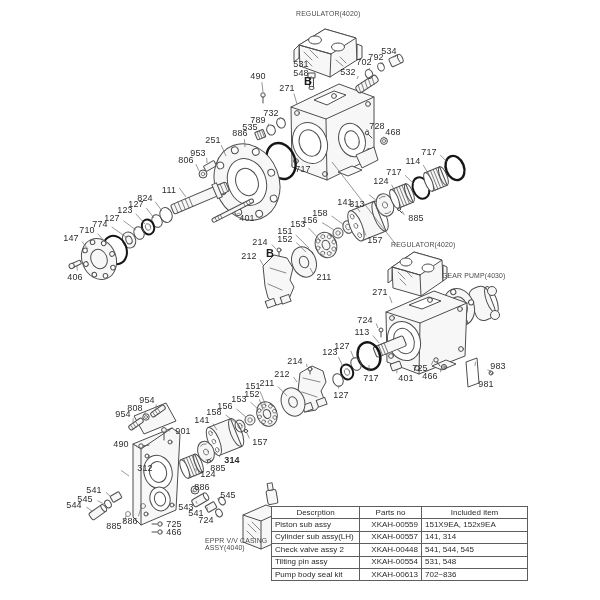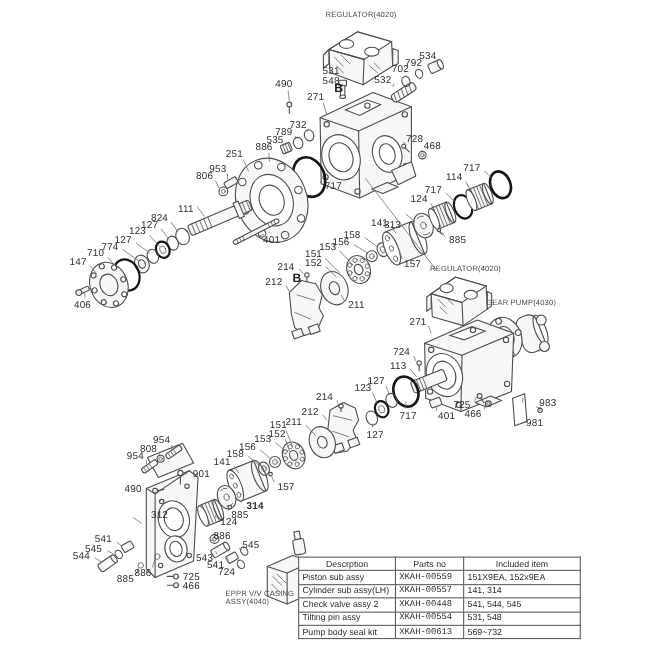--- a/index.html
+++ b/index.html
@@ -14,21 +14,21 @@
   .callout{position:absolute;transform:translate(-50%,-50%);font-size:9px;color:#2e2e2e;
            letter-spacing:.2px;white-space:nowrap;z-index:3;}
   .bmark{font-size:11px;font-weight:bold;color:#1d1d1d;}
   .seclabel{position:absolute;font-size:6.9px;color:#4a4a4a;letter-spacing:.15px;
             white-space:nowrap;z-index:3;}
   #parts-table{position:absolute;z-index:4;}
   #parts-table table{border-collapse:collapse;table-layout:fixed;background:#fff;}
   #parts-table th,#parts-table td{border:1px solid #5e5e5e;font-size:8px;font-weight:normal;
       color:#2b2b2b;padding:0 3px;height:11.4px;line-height:1;white-space:nowrap;overflow:hidden;}
   #parts-table th{text-align:center;}
-  #parts-table td.c2{text-align:left;font-family:Liberation Mono, monospace;}
+  #parts-table td.c2{text-align:right;}
 </style>
 </head>
 <body>
 
 <div id="stage">
 
   <svg id="diagram" width="600" height="600" viewBox="0 0 600 600">
 
     <g>
       <polygon class="fl" points="299,45 325,29 356,38 357,60 330,77 300,66"></polygon>
@@ -680,18 +680,18 @@
             <td class="c3">541, 544, 545</td>
           </tr>
           <tr>
             <td class="c1">Tilting pin assy</td>
             <td class="c2">XKAH-00554</td>
             <td class="c3">531, 548</td>
           </tr>
           <tr>
             <td class="c1">Pump body seal kit</td>
             <td class="c2">XKAH-00613</td>
-            <td class="c3">569~732</td>
+            <td class="c3">702~836</td>
           </tr>
         </tbody>
     </table>
   </div>
 </div>
 
 </body></html>

